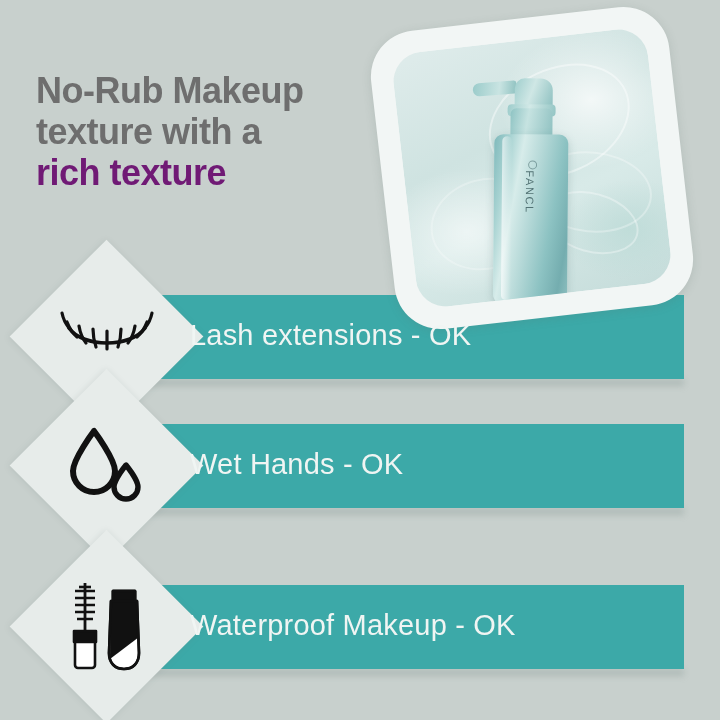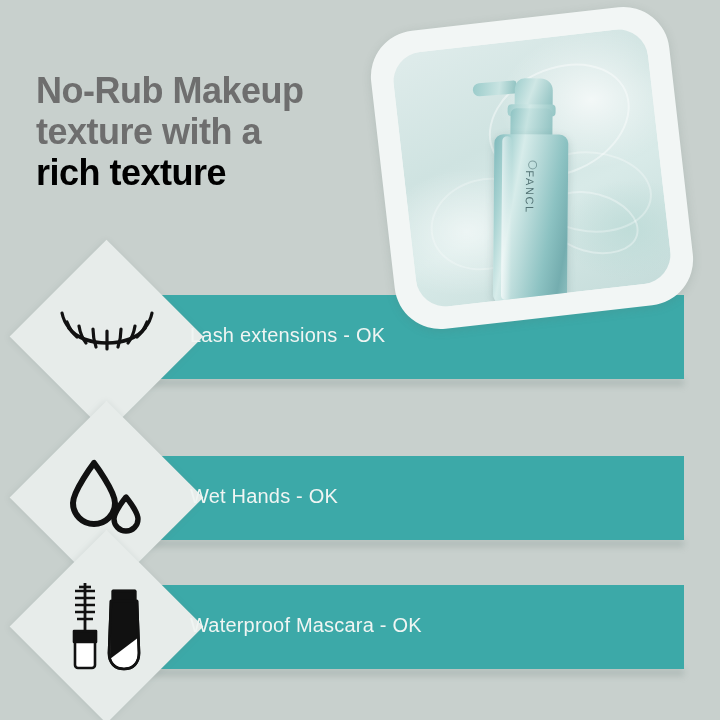--- a/index.html
+++ b/index.html
@@ -27,21 +27,21 @@
     left: 36px;
     top: 70px;
     width: 360px;
     font-weight: bold;
     font-size: 36px;
     line-height: 41px;
     letter-spacing: -0.5px;
     color: #6e6e6e;
   }
   .headline .line { display: block; white-space: nowrap; }
-  .headline .accent { color: #000000; }
+  .headline .accent { color: #701a75; }
 
   
   .photo-wrap {
     position: absolute;
     left: 382px;
     top: 18px;
     width: 300px;
     height: 300px;
     transform: rotate(-6.5deg);
     z-index: 3;
@@ -191,21 +191,21 @@
     filter: blur(3px);
     z-index: 0;
   }
   .row-label {
     position: absolute;
     left: 190px;
     top: 28px;
     height: 81px;
     display: flex;
     align-items: center;
-    font-size: 20px;
+    font-size: 29px;
     letter-spacing: 0.2px;
     color: #f0f5f3;
     z-index: 4;
     white-space: nowrap;
   }
   .diamond {
     position: absolute;
     left: 38px;
     top: 270px;
     width: 137px;
@@ -223,21 +223,21 @@
     width: 137px;
     height: 137px;
     display: flex;
     align-items: center;
     justify-content: center;
     z-index: 3;
   }
   .icon-holder svg { display: block; }
 
   #row1 { top: 267px; }
-  #row2 { top: 428px; }
+  #row2 { top: 396px; }
   #row3 { top: 557px; }
 </style>
 </head>
 <body>
 
 <div id="poster">
 
   <div class="headline">
     <span class="line">No-Rub Makeup</span>
     <span class="line">texture with a</span>
@@ -312,16 +312,16 @@
         <path d="M20 8 L32 8"></path>
         <rect x="15" y="52" width="22" height="11" fill="#111111" stroke="#111111"></rect>
         <path d="M16 63 L16 86 a3 3 0 0 0 3 3 L33 89 a3 3 0 0 0 3 -3 L36 63 Z" fill="#ffffff"></path>
 
         <path d="M54 12 L76 12 L76 22 L78 22 L80 74 C80 84, 74 90, 65 90 C56 90, 50 84, 50 74 L52 22 L54 22 Z" fill="#ffffff"></path>
         <path d="M56 22 L78 22 L80 58 L51 80 L52 22 Z" fill="#111111" stroke="none"></path>
         <path d="M54 12 L76 12 L76 22 L54 22 Z" fill="#111111" stroke="#111111"></path>
         <path d="M54 12 L76 12 L76 22 L78 22 L80 74 C80 84, 74 90, 65 90 C56 90, 50 84, 50 74 L52 22 L54 22 Z" fill="none"></path>
       </svg>
     </div>
-    <div class="row-label">Waterproof Mascara - OK</div>
+    <div class="row-label">Waterproof Makeup - OK</div>
   </div>
 
 </div>
 
 </body></html>

